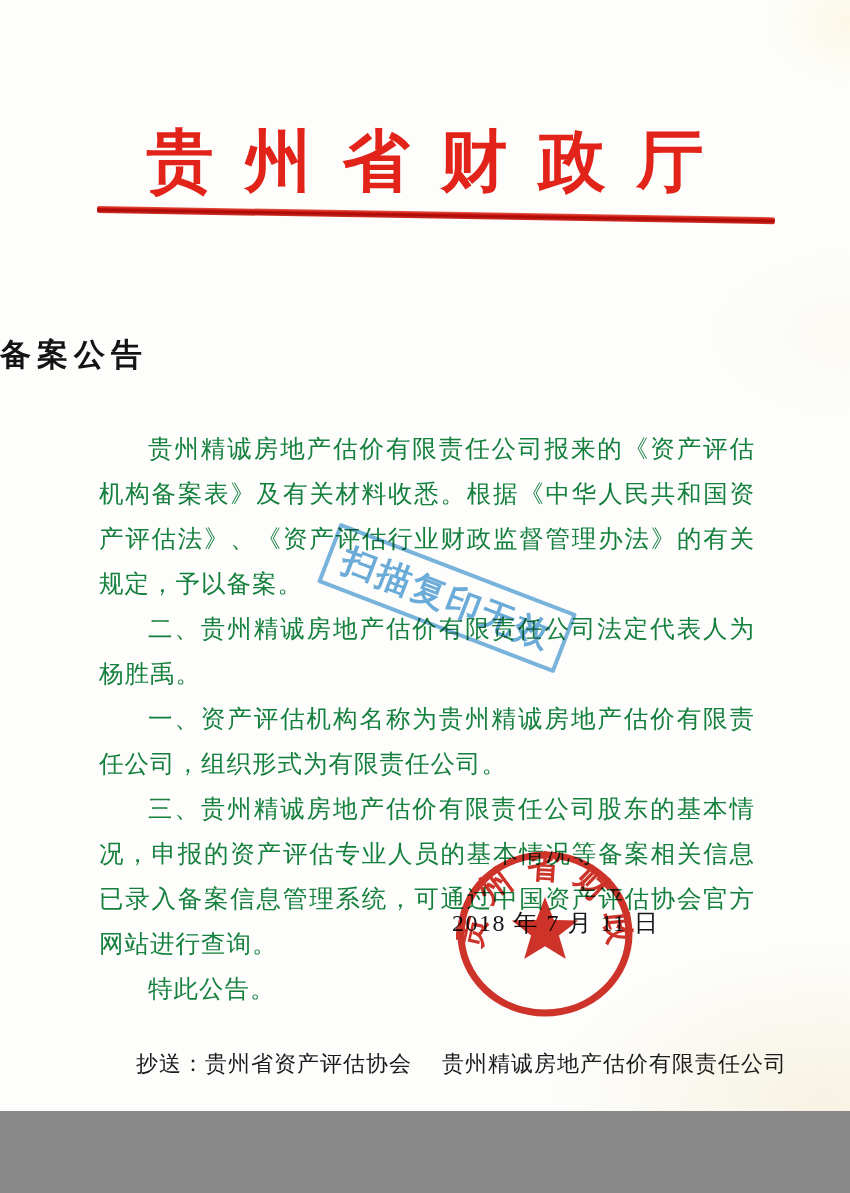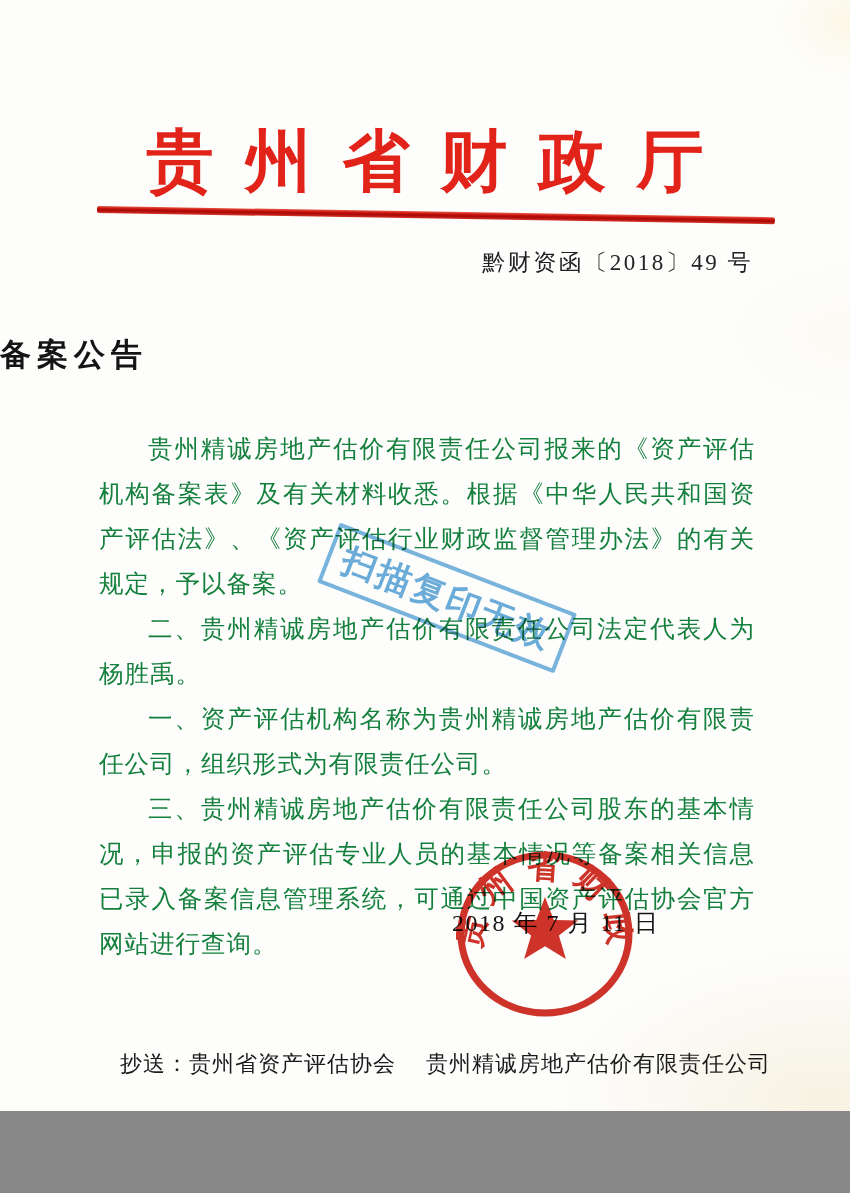--- a/index.html
+++ b/index.html
@@ -52,45 +52,45 @@
   .anti-copy-watermark{
     position:absolute;left:320px;top:566px;
     padding:2px 12px;border:4px solid rgba(96,168,216,0.85);
     transform:rotate(21deg);transform-origin:center;
     font-family:"Liberation Sans", sans-serif;font-weight:bold;
     font-size:35px;letter-spacing:2px;line-height:52px;white-space:nowrap;
     color:rgba(88,162,214,0.88);
     mix-blend-mode:multiply;z-index:4;border-radius:2px;
   }
   .cc-line{
-    position:absolute;left:120px;top:1049px;width:640px;
+    position:absolute;left:136px;top:1049px;width:640px;
     font-size:22px;letter-spacing:1px;color:#1b1b1b;white-space:nowrap;
   }
   .cc-line .cc-gap{display:inline-block;width:30px;}
 </style>
 </head>
 <body>
 
 <div class="page">
 
   <div class="scan-tint"></div>
 
   <div class="agency-name">贵州省财政厅</div>
 
   <div class="red-line"></div>
 
-  <div class="doc-number">黔财资函〔2018〕49 号</div>
 
   <div class="notice-title">备案公告</div>
 
   <div class="body-text">
     <p>贵州精诚房地产估价有限责任公司报来的《资产评估机构备案表》及有关材料收悉。根据《中华人民共和国资产评估法》、《资产评估行业财政监督管理办法》的有关规定，予以备案。</p>
     <p>二、贵州精诚房地产估价有限责任公司法定代表人为杨胜禹。</p>
     <p>一、资产评估机构名称为贵州精诚房地产估价有限责任公司，组织形式为有限责任公司。</p>
     <p>三、贵州精诚房地产估价有限责任公司股东的基本情况，申报的资产评估专业人员的基本情况等备案相关信息已录入备案信息管理系统，可通过中国资产评估协会官方网站进行查询。</p>
+    <p>特此公告。</p>
   </div>
 
   <div class="date-line">2018 年 7 月 11 日</div>
 
   <div class="official-seal">
     <svg width="178" height="168" viewBox="0 0 178 168">
       <ellipse cx="89" cy="84" rx="84" ry="79" fill="none" stroke="#cc2318" stroke-width="7"></ellipse>
       <polygon fill="#cc2318" points="89,47 97.8,70.0 122.3,70.6 102.9,85.6 109.9,109.1 89,96.2 68.1,109.1 75.1,85.6 55.7,70.6 80.2,70.0"></polygon>
       <defs>
         <path id="sealArc" d="M 27 108 A 64 64 0 1 1 151 108" fill="none"></path>

